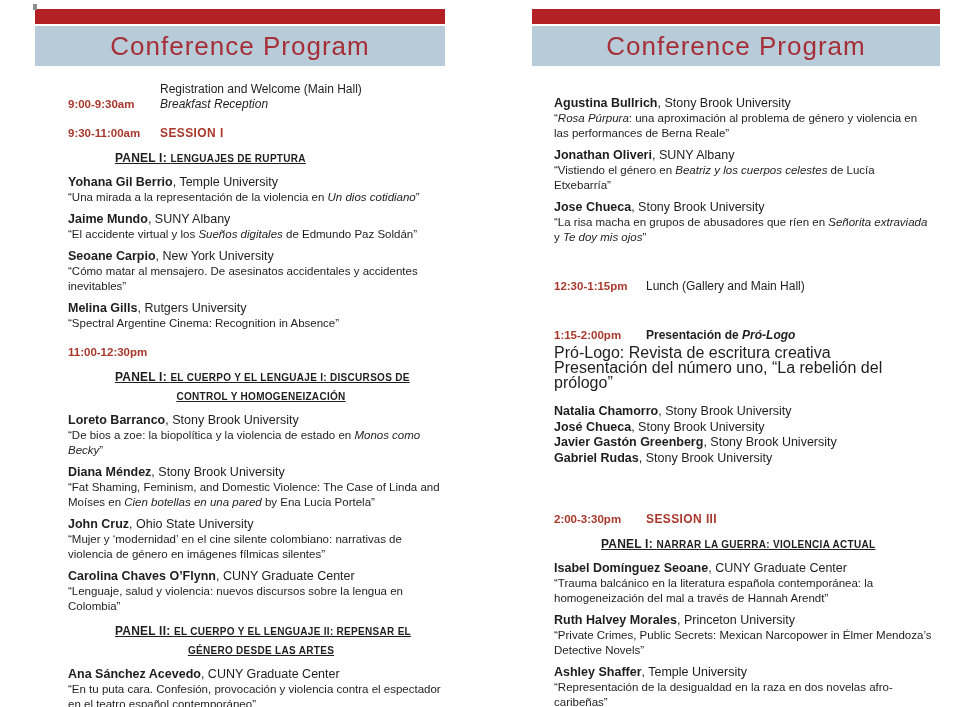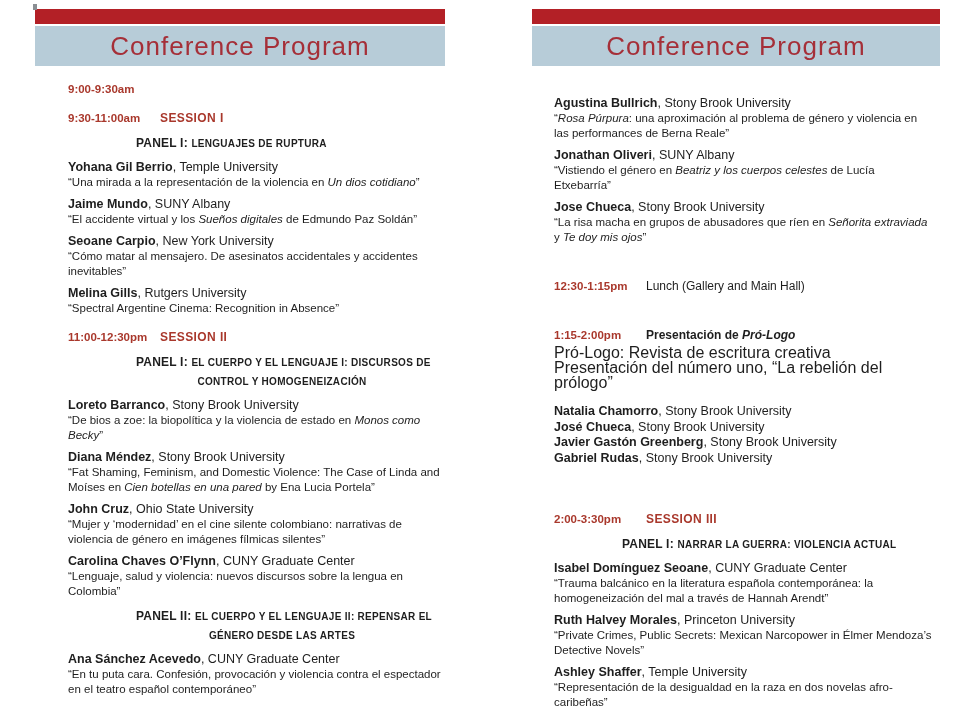--- a/index.html
+++ b/index.html
@@ -46,21 +46,21 @@
   .block{margin-top:0;align-items:flex-end;}
   .content-inner > .block:first-child{margin-top:0 !important;}
 
   .event{margin-top:18px;display:flex;}
   .session{margin-top:14px;display:flex;}
   .time{width:92px;flex:none;font-weight:bold;font-size:11.5px;color:var(--accent-red);}
   .rcol{flex:1;}
   .session-label{font-weight:bold;font-size:12px;letter-spacing:.4px;color:var(--accent-red);}
   .eline{font-size:12px;}
 
-  .panel{margin-top:8px;margin-left:68px;width:292px;}
+  .panel{margin-top:8px;margin-left:47px;width:292px;text-decoration:underline;}
   .panel.center .panel-line{text-align:center;}
   .panel-line{white-space:nowrap;line-height:19px;}
   .panel-label{font-weight:bold;font-size:12px;letter-spacing:.2px;}
   .panel-text{font-weight:bold;font-size:10px;letter-spacing:.3px;}
 
   .speaker{margin-top:7px;}
   .sline{font-size:12.5px;}
   .sname{font-weight:bold;}
   .title{font-size:11.5px;}
 
@@ -83,20 +83,24 @@
   <section class="page page--left">
     <div class="corner-mark"></div>
     <div class="topbar"></div>
     <header class="band">
       <h1 class="ptitle">Conference Program</h1>
     </header>
     <div class="content">
       <div class="content-inner">
           <div class="block event">
             <span class="time">9:00-9:30am</span>
+            <div class="rcol">
+              <div class="eline"><span>Registration and Welcome (Main Hall)</span></div>
+              <div class="eline"><span class="it ">Breakfast Reception</span></div>
+            </div>
           </div>
           <div class="block session">
             <span class="time">9:30-11:00am</span>
             <div class="rcol"><span class="session-label">SESSION I</span></div>
           </div>
           <div class="block panel">
             <div class="panel-line"><span class="panel-label">PANEL I: </span><span class="panel-text">LENGUAJES DE RUPTURA</span></div>
           </div>
           <div class="block speaker">
             <div class="sline"><span class="sname">Yohana Gil Berrio</span><span class="aff">, Temple University</span></div>
@@ -109,21 +113,20 @@
           <div class="block speaker">
             <div class="sline"><span class="sname">Seoane Carpio</span><span class="aff">, New York University</span></div>
             <div class="title"><span>“Cómo matar al mensajero. De asesinatos accidentales y accidentes inevitables”</span></div>
           </div>
           <div class="block speaker">
             <div class="sline"><span class="sname">Melina Gills</span><span class="aff">, Rutgers University</span></div>
             <div class="title"><span>“Spectral Argentine Cinema: Recognition in Absence”</span></div>
           </div>
           <div class="block session">
             <span class="time">11:00-12:30pm</span>
-            <div class="rcol"><span class="session-label">SESSION II</span></div>
           </div>
           <div class="block panel center">
             <div class="panel-line"><span class="panel-label">PANEL I: </span><span class="panel-text">EL CUERPO Y EL LENGUAJE I: DISCURSOS DE</span></div>
             <div class="panel-line"><span class="panel-text">CONTROL Y HOMOGENEIZACIÓN</span></div>
           </div>
           <div class="block speaker">
             <div class="sline"><span class="sname">Loreto Barranco</span><span class="aff">, Stony Brook University</span></div>
             <div class="title"><span>“De bios a zoe: la biopolítica y la violencia de estado en </span><span class="it ">Monos como Becky</span><span>”</span></div>
           </div>
           <div class="block speaker">

